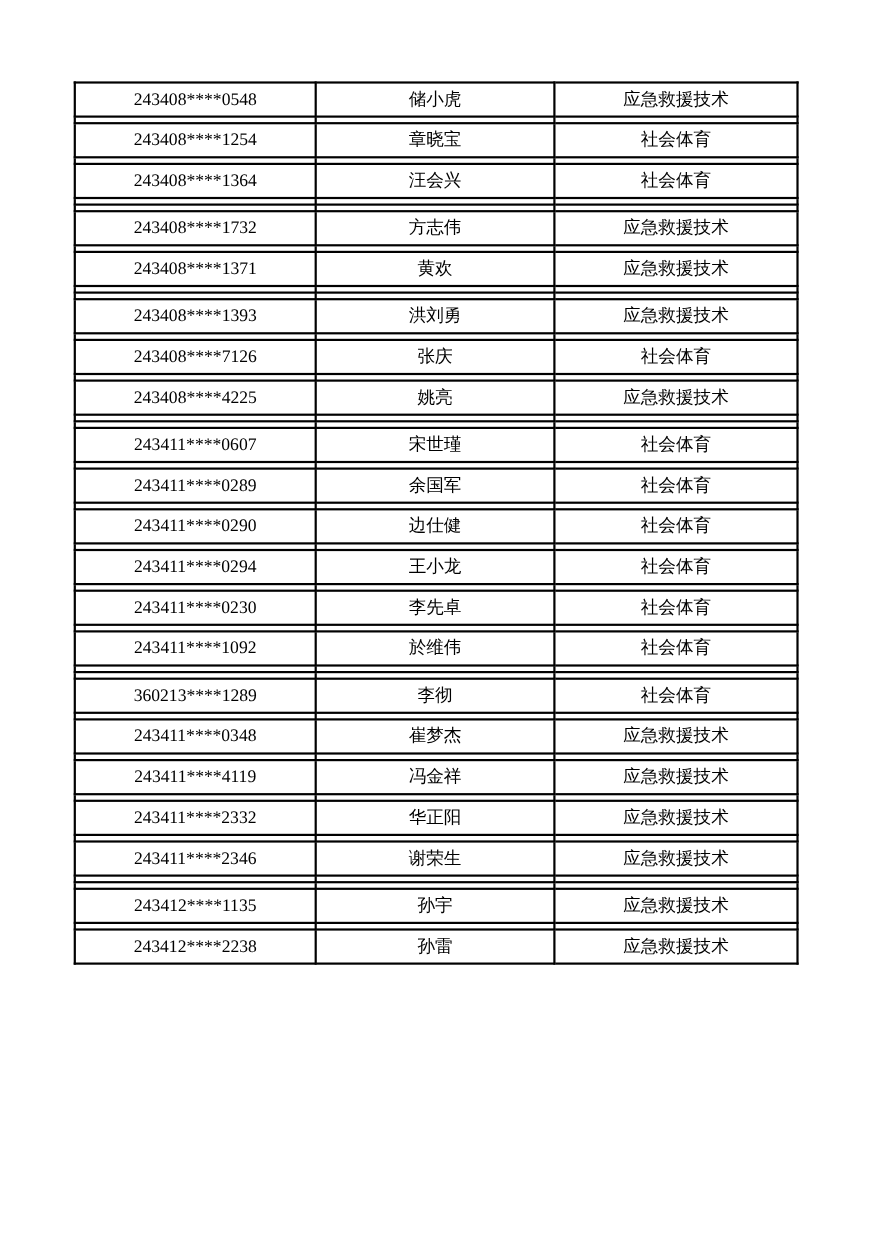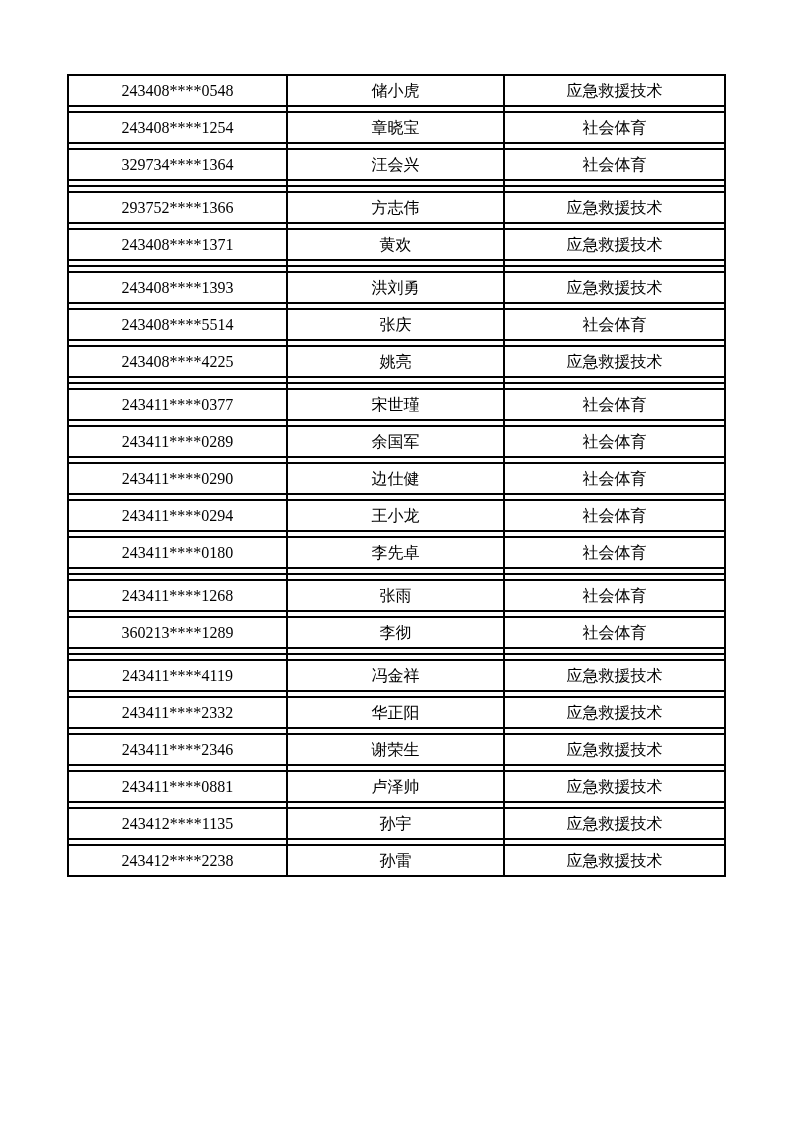--- a/index.html
+++ b/index.html
@@ -73,36 +73,36 @@
           <td>243408****1254</td>
           <td>章晓宝</td>
           <td>社会体育</td>
         </tr>
         <tr class="spacer">
           <td></td>
           <td></td>
           <td></td>
         </tr>
         <tr class="content">
-          <td>329734****1364</td>
+          <td>243408****1364</td>
           <td>汪会兴</td>
           <td>社会体育</td>
         </tr>
         <tr class="spacer">
           <td></td>
           <td></td>
           <td></td>
         </tr>
         <tr class="spacer">
           <td></td>
           <td></td>
           <td></td>
         </tr>
         <tr class="content">
-          <td>293752****1366</td>
+          <td>243408****1732</td>
           <td>方志伟</td>
           <td>应急救援技术</td>
         </tr>
         <tr class="spacer">
           <td></td>
           <td></td>
           <td></td>
         </tr>
         <tr class="content">
           <td>243408****1371</td>
@@ -123,21 +123,21 @@
           <td>243408****1393</td>
           <td>洪刘勇</td>
           <td>应急救援技术</td>
         </tr>
         <tr class="spacer">
           <td></td>
           <td></td>
           <td></td>
         </tr>
         <tr class="content">
-          <td>243408****5514</td>
+          <td>243408****7126</td>
           <td>张庆</td>
           <td>社会体育</td>
         </tr>
         <tr class="spacer">
           <td></td>
           <td></td>
           <td></td>
         </tr>
         <tr class="content">
           <td>243408****4225</td>
@@ -148,21 +148,21 @@
           <td></td>
           <td></td>
           <td></td>
         </tr>
         <tr class="spacer">
           <td></td>
           <td></td>
           <td></td>
         </tr>
         <tr class="content">
-          <td>243411****0377</td>
+          <td>243411****0607</td>
           <td>宋世瑾</td>
           <td>社会体育</td>
         </tr>
         <tr class="spacer">
           <td></td>
           <td></td>
           <td></td>
         </tr>
         <tr class="content">
           <td>243411****0289</td>
@@ -188,54 +188,59 @@
           <td>243411****0294</td>
           <td>王小龙</td>
           <td>社会体育</td>
         </tr>
         <tr class="spacer">
           <td></td>
           <td></td>
           <td></td>
         </tr>
         <tr class="content">
-          <td>243411****0180</td>
+          <td>243411****0230</td>
           <td>李先卓</td>
           <td>社会体育</td>
         </tr>
         <tr class="spacer">
           <td></td>
           <td></td>
           <td></td>
         </tr>
-        <tr class="spacer">
-          <td></td>
-          <td></td>
-          <td></td>
-        </tr>
-        <tr class="content">
-          <td>243411****1268</td>
-          <td>张雨</td>
-          <td>社会体育</td>
+        <tr class="content">
+          <td>243411****1092</td>
+          <td>於维伟</td>
+          <td>社会体育</td>
+        </tr>
+        <tr class="spacer">
+          <td></td>
+          <td></td>
+          <td></td>
         </tr>
         <tr class="spacer">
           <td></td>
           <td></td>
           <td></td>
         </tr>
         <tr class="content">
           <td>360213****1289</td>
           <td>李彻</td>
           <td>社会体育</td>
         </tr>
         <tr class="spacer">
           <td></td>
           <td></td>
           <td></td>
         </tr>
+        <tr class="content">
+          <td>243411****0348</td>
+          <td>崔梦杰</td>
+          <td>应急救援技术</td>
+        </tr>
         <tr class="spacer">
           <td></td>
           <td></td>
           <td></td>
         </tr>
         <tr class="content">
           <td>243411****4119</td>
           <td>冯金祥</td>
           <td>应急救援技术</td>
         </tr>
@@ -256,25 +261,20 @@
         </tr>
         <tr class="content">
           <td>243411****2346</td>
           <td>谢荣生</td>
           <td>应急救援技术</td>
         </tr>
         <tr class="spacer">
           <td></td>
           <td></td>
           <td></td>
-        </tr>
-        <tr class="content">
-          <td>243411****0881</td>
-          <td>卢泽帅</td>
-          <td>应急救援技术</td>
         </tr>
         <tr class="spacer">
           <td></td>
           <td></td>
           <td></td>
         </tr>
         <tr class="content">
           <td>243412****1135</td>
           <td>孙宇</td>
           <td>应急救援技术</td>

